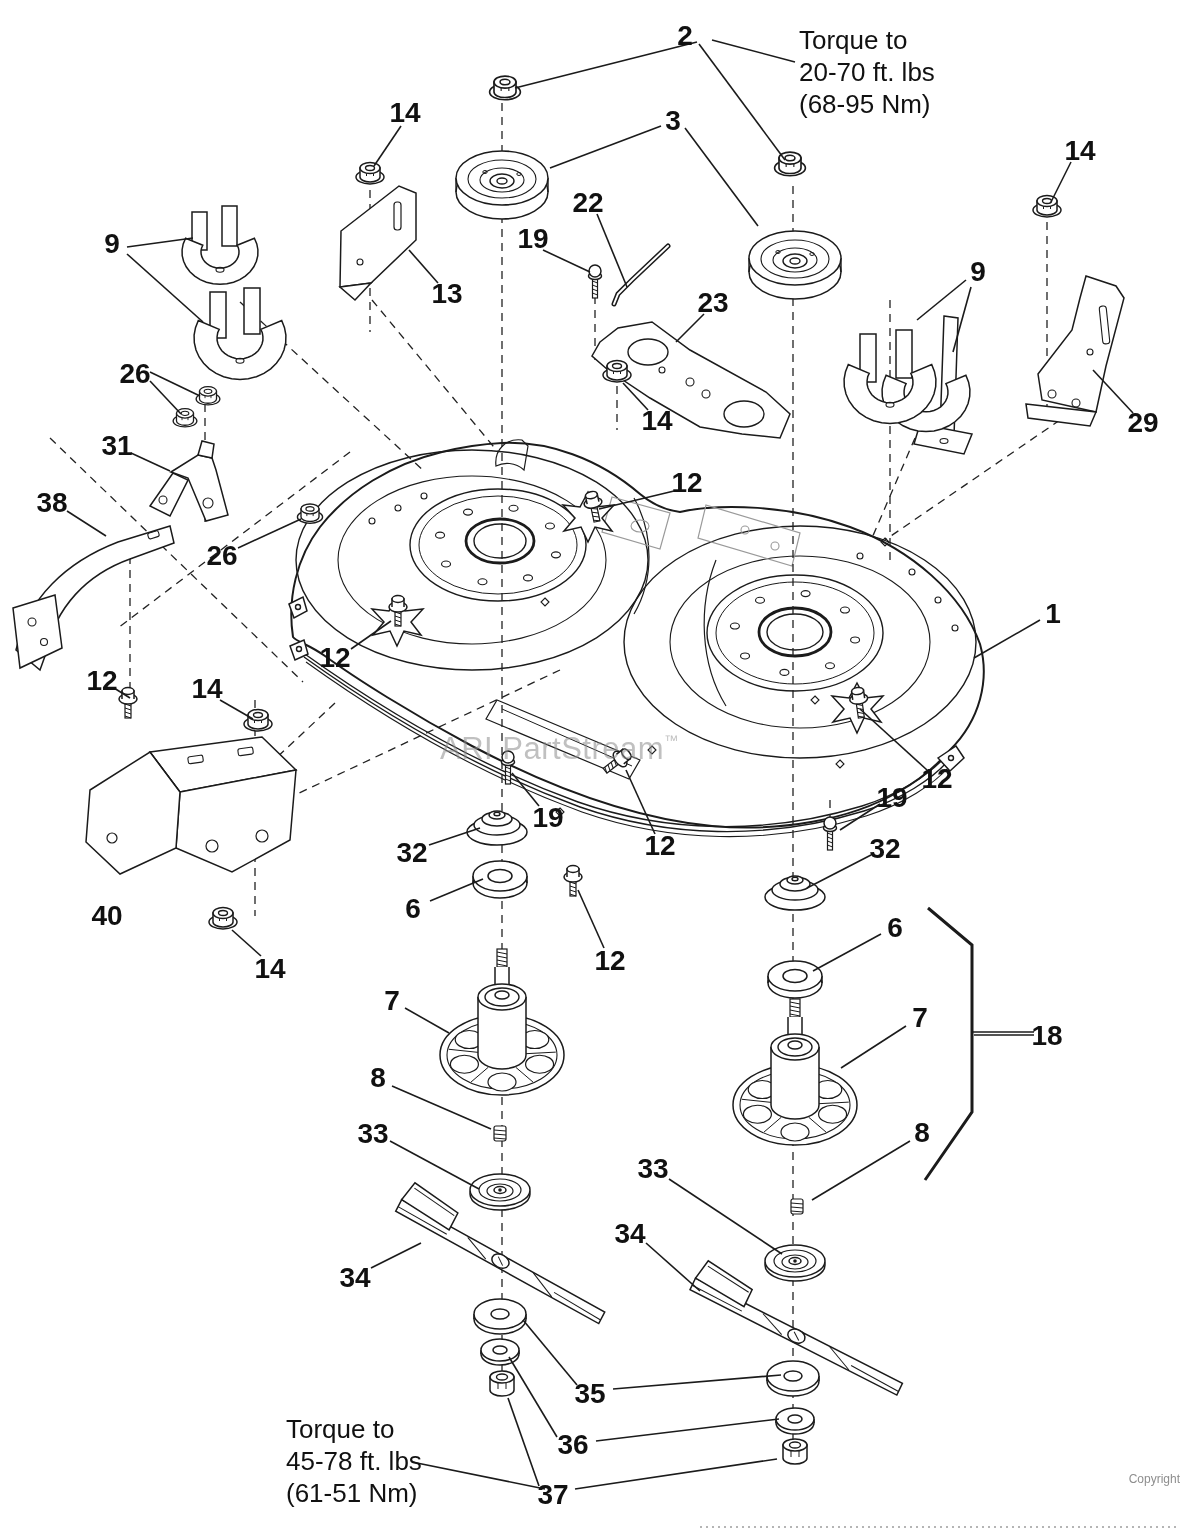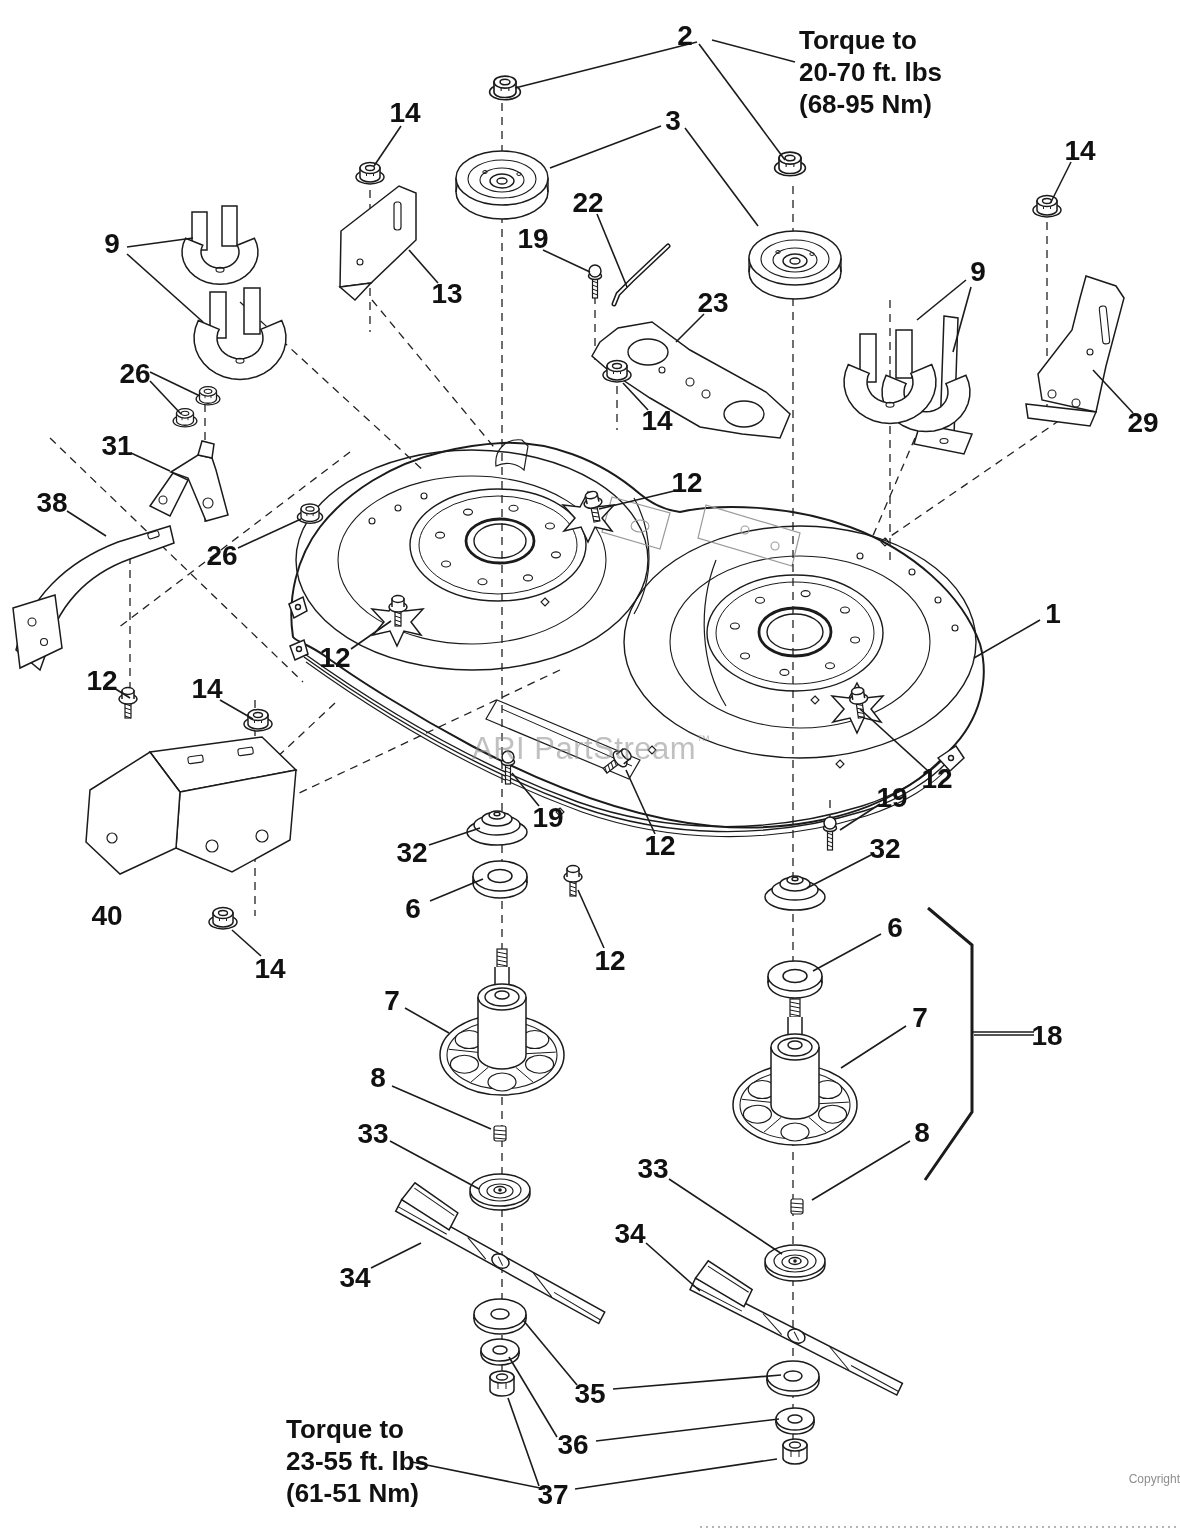--- a/index.html
+++ b/index.html
@@ -1,21 +1,21 @@
 <!DOCTYPE html>
 <html><head>
 <meta charset="utf-8">
 <style>
   html,body{margin:0;padding:0;background:#fff;}
   .stage{position:relative;width:1180px;height:1530px;background:#ffffff;overflow:hidden;
          font-family:"Liberation Sans",sans-serif;}
   svg{position:absolute;left:0;top:0;}
-  .note{position:absolute;font-weight:700;font-size:26px;line-height:32px;color:#111;
+  .note{position:absolute;font-weight:400;font-size:26px;line-height:32px;color:#111;
         font-family:"Liberation Sans",sans-serif;white-space:nowrap;}
-  .watermark{position:absolute;left:472px;top:731px;font-size:31px;letter-spacing:.5px;
+  .watermark{position:absolute;left:440px;top:731px;font-size:31px;letter-spacing:.5px;
         color:rgba(140,140,140,.55);font-weight:400;pointer-events:none;}
   .watermark sup{font-size:14px;vertical-align:14px;}
   .footer{position:absolute;left:0;width:1180px;text-align:right;color:#8e8e8e;pointer-events:none;}
   #footer1{top:1472px;font-size:12px;}
   #footer2{top:1487px;font-size:13px;}
 </style>
 </head>
 <body>
 
 <div class="stage">
@@ -659,20 +659,20 @@
       </g>
     </svg>
 
   <div class="note" id="note-top" style="left: 799px; top: 24px;">
     <div>Torque to</div>
     <div>20-70 ft. lbs</div>
     <div>(68-95 Nm)</div>
   </div>
   <div class="note" id="note-bottom" style="left: 286px; top: 1413px;">
     <div>Torque to</div>
-    <div>23-55 ft. lbs</div>
+    <div>45-78 ft. lbs</div>
     <div>(61-51 Nm)</div>
   </div>
 
   <div class="watermark"><span>ARI PartStream</span><sup>™</sup></div>
 
   <div class="footer" id="footer1">Copyright</div>
 </div>
 
 </body></html>

